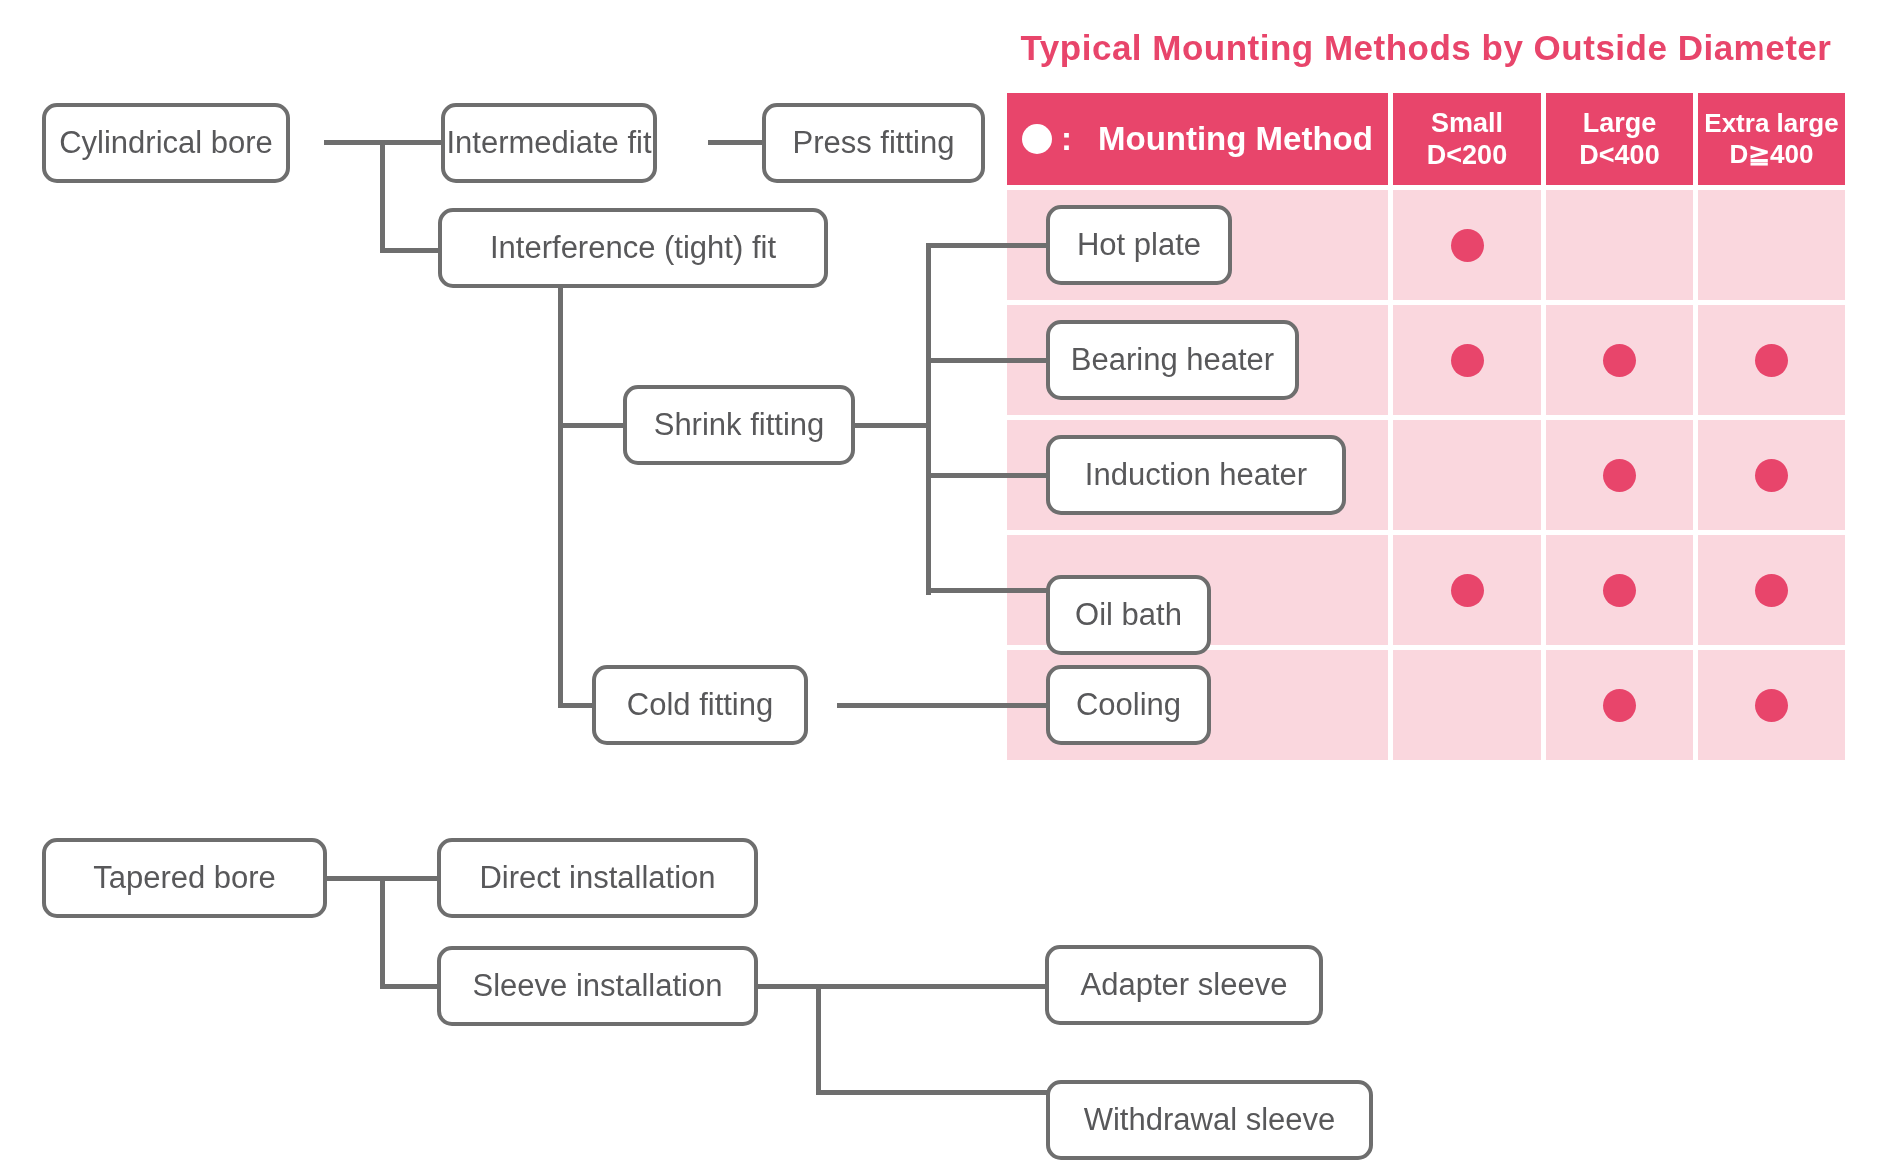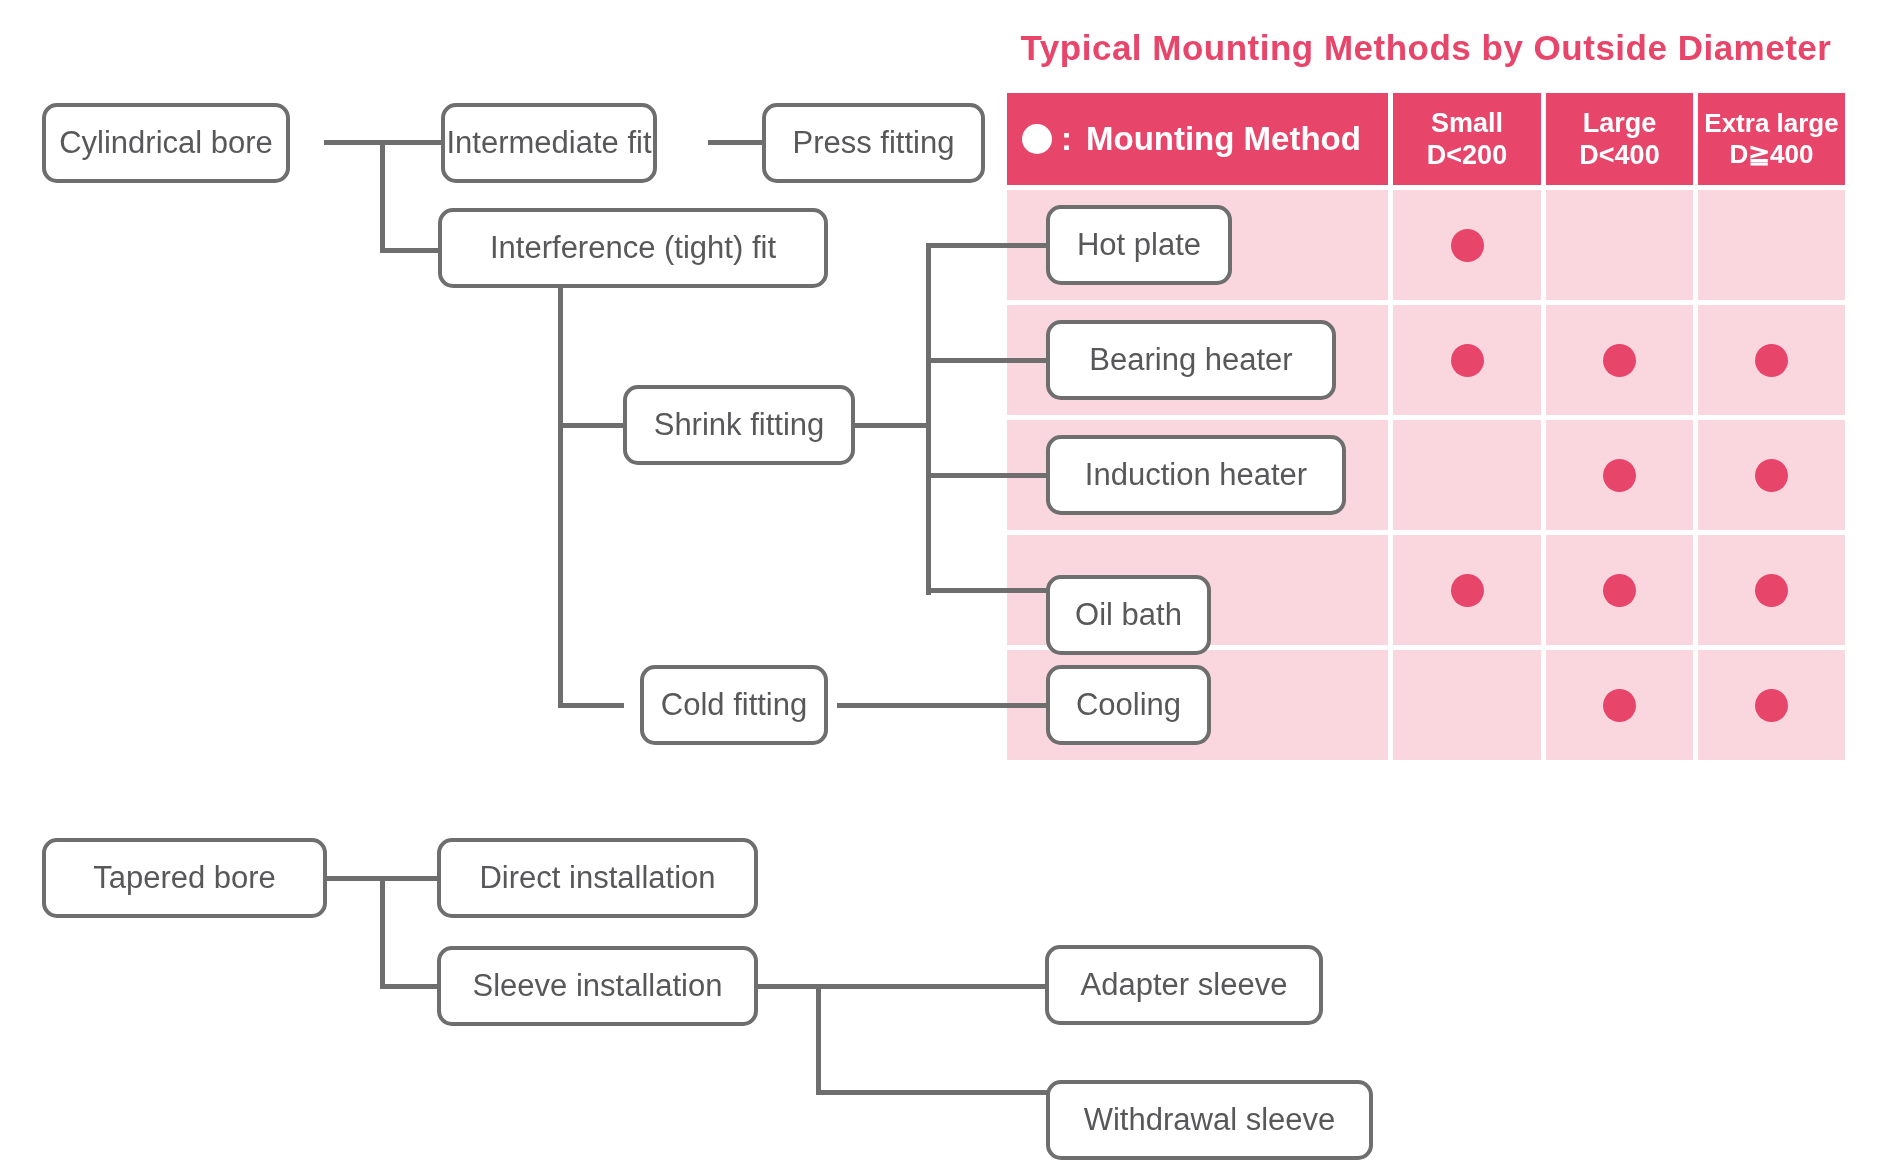--- a/index.html
+++ b/index.html
@@ -23,21 +23,21 @@
     position:absolute; left:1007px; top:93px; z-index:1;
     display:grid;
     grid-template-columns:381px 148px 147px 147px;
     grid-template-rows:92px 110px 110px 110px 110px 110px;
     gap:5px;
   }
   .th { background:var(--accent,#e8456b); color:#fff; font-weight:bold; }
   .legend { display:flex; align-items:center; padding-left:15px; font-size:33px; }
   .legend-dot { width:30px; height:30px; border-radius:50%; background:#fff; flex:0 0 auto; }
   .legend-colon { margin-left:9px; }
-  .legend-label { margin-left:14px; }
+  .legend-label { margin-left:26px; }
   .colhead {
     display:flex; flex-direction:column; align-items:center; justify-content:center;
     font-size:27px; line-height:1.2; 
   }
   .colhead.narrow { font-size:26px; }
   .td { background:var(--row_bg,#fad7de); display:flex; align-items:center; justify-content:center; }
   .dot { width:33px; height:33px; border-radius:50%; background:var(--accent,#e8456b); }
 </style>
 </head>
 <body>
@@ -140,24 +140,24 @@
   <div class="line" style="left:380px;top:984px;width:59px;height:5px;"></div>
   <div class="line" style="left:758px;top:984px;width:290px;height:5px;"></div>
   <div class="line" style="left:816px;top:984px;width:5px;height:111px;"></div>
   <div class="line" style="left:816px;top:1090px;width:232px;height:5px;"></div>
 
   <div class="box" style="left:42px;top:103px;width:248px;">Cylindrical bore</div>
   <div class="box" style="left:441px;top:103px;width:216px;">Intermediate fit</div>
   <div class="box" style="left:762px;top:103px;width:223px;">Press fitting</div>
   <div class="box" style="left:438px;top:208px;width:390px;">Interference (tight) fit</div>
   <div class="box" style="left:623px;top:385px;width:232px;">Shrink fitting</div>
-  <div class="box" style="left:640px;top:665px;width:188px;">Cold fitting</div>
+  <div class="box" style="left:592px;top:665px;width:216px;">Cold fitting</div>
 
   <div class="box" style="left:1046px;top:205px;width:186px;">Hot plate</div>
-  <div class="box" style="left:1046px;top:320px;width:290px;">Bearing heater</div>
+  <div class="box" style="left:1046px;top:320px;width:253px;">Bearing heater</div>
   <div class="box" style="left:1046px;top:435px;width:300px;">Induction heater</div>
   <div class="box" style="left:1046px;top:550px;width:165px;margin-top:25px;">Oil bath</div>
   <div class="box" style="left:1046px;top:665px;width:165px;">Cooling</div>
 
   <div class="box" style="left:42px;top:838px;width:285px;">Tapered bore</div>
   <div class="box" style="left:437px;top:838px;width:321px;">Direct installation</div>
   <div class="box" style="left:437px;top:946px;width:321px;">Sleeve installation</div>
   <div class="box" style="left:1045px;top:945px;width:278px;">Adapter sleeve</div>
   <div class="box" style="left:1046px;top:1080px;width:327px;">Withdrawal sleeve</div>
 

